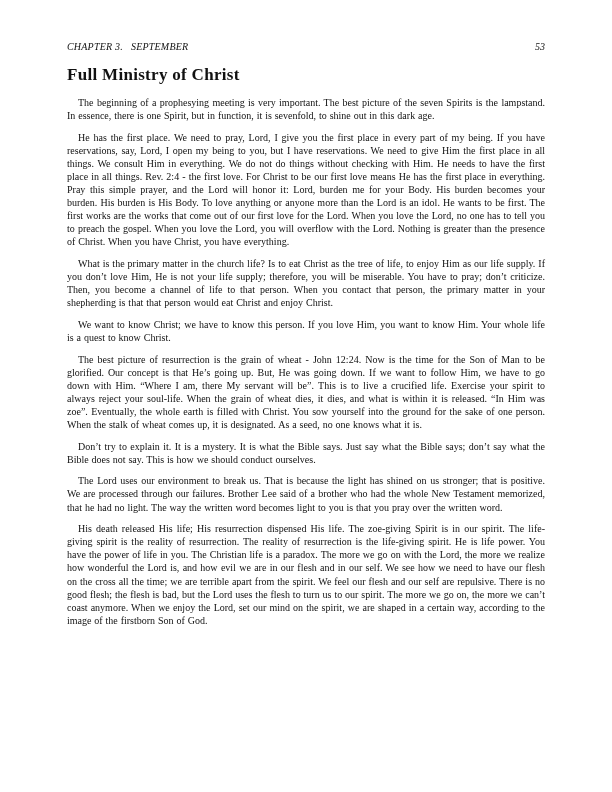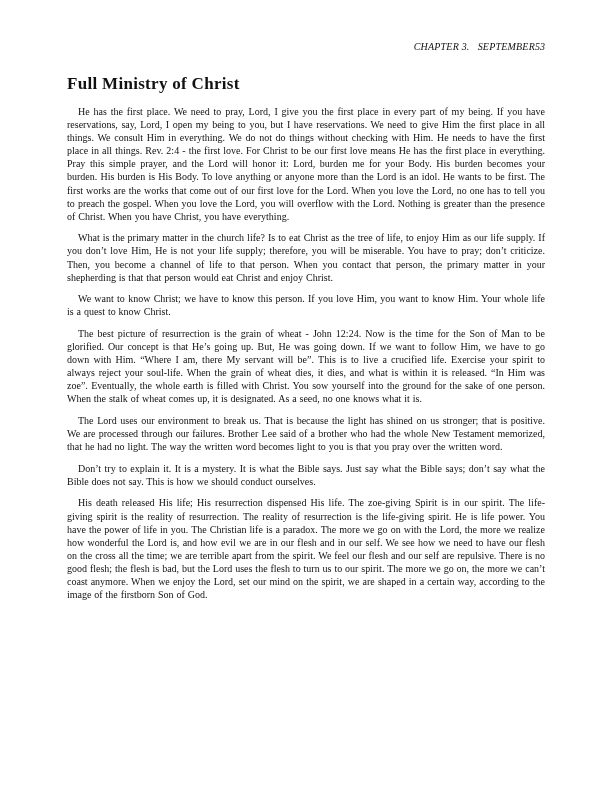--- a/index.html
+++ b/index.html
@@ -13,37 +13,38 @@
     height: 792px;
     background: #ffffff;
     color: #111111;
     font-family: "Liberation Serif", "DejaVu Serif", serif;
     box-sizing: border-box;
     padding: 41px 67px 0 67px;
     overflow: hidden;
   }
   .running-header {
     display: flex;
-    justify-content: flex-end;
+    justify-content: space-between;
     align-items: baseline;
     font-size: 10px;
     margin-bottom: 2px;
+    gap: 46px;
   }
   .running-header .chapter-mark {
     font-style: italic;
     white-space: pre;
     letter-spacing: 0.2px;
   }
   .running-header .page-number {
     font-style: italic;
   }
   .section-title {
     font-size: 17px;
     font-weight: bold;
-    margin: 22px 0 11px 0;
+    margin: 13px 0 11px 0;
     letter-spacing: 0.3px;
   }
   .body-text p {
     font-size: 10px;
     line-height: 13.1px;
     text-align: justify;
     text-indent: 11px;
     margin: 0 0 8.5px 0;
     word-spacing: 0.4px;
   }
@@ -54,22 +55,23 @@
 <div class="page">
 
   <div class="running-header">
     <span class="chapter-mark">CHAPTER 3.   SEPTEMBER</span>
     <span class="page-number">53</span>
   </div>
 
   <div class="section-title">Full Ministry of Christ</div>
 
   <div class="body-text">
+    <p>The beginning of a prophesying meeting is very important.  The best picture of the seven Spirits is the lampstand.  In essence, there is one Spirit, but in function, it is sevenfold, to shine out in this dark age.</p>
     <p>He has the first place.  We need to pray, Lord, I give you the first place in every part of my being.  If you have reservations, say, Lord, I open my being to you, but I have reservations.  We need to give Him the first place in all things.  We consult Him in everything.  We do not do things without checking with Him.  He needs to have the first place in all things.  Rev. 2:4 - the first love.  For Christ to be our first love means He has the first place in everything.  Pray this simple prayer, and the Lord will honor it:  Lord, burden me for your Body.  His burden becomes your burden.  His burden is His Body.  To love anything or anyone more than the Lord is an idol.  He wants to be first.  The first works are the works that come out of our first love for the Lord.  When you love the Lord, no one has to tell you to preach the gospel.  When you love the Lord, you will overflow with the Lord.  Nothing is greater than the presence of Christ.  When you have Christ, you have everything.</p>
     <p>What is the primary matter in the church life?  Is to eat Christ as the tree of life, to enjoy Him as our life supply.  If you don’t love Him, He is not your life supply; therefore, you will be miserable.  You have to pray; don’t criticize.  Then, you become a channel of life to that person.  When you contact that person, the primary matter in your shepherding is that that person would eat Christ and enjoy Christ.</p>
     <p>We want to know Christ; we have to know this person.  If you love Him, you want to know Him.  Your whole life is a quest to know Christ.</p>
     <p>The best picture of resurrection is the grain of wheat - John 12:24.  Now is the time for the Son of Man to be glorified.  Our concept is that He’s going up.  But, He was going down.  If we want to follow Him, we have to go down with Him.  “Where I am, there My servant will be”.  This is to live a crucified life.  Exercise your spirit to always reject your soul-life.  When the grain of wheat dies, it dies, and what is within it is released.  “In Him was zoe”.  Eventually, the whole earth is filled with Christ.  You sow yourself into the ground for the sake of one person.  When the stalk of wheat comes up, it is designated.  As a seed, no one knows what it is.</p>
+    <p>Don’t try to explain it.  It is a mystery.  It is what the Bible says.  Just say what the Bible says; don’t say what the Bible does not say.  This is how we should conduct ourselves.</p>
     <p>The Lord uses our environment to break us.  That is because the light has shined on us stronger; that is positive.  We are processed through our failures.  Brother Lee said of a brother who had the whole New Testament memorized, that he had no light.  The way the written word becomes light to you is that you pray over the written word.</p>
-    <p>Don’t try to explain it.  It is a mystery.  It is what the Bible says.  Just say what the Bible says; don’t say what the Bible does not say.  This is how we should conduct ourselves.</p>
     <p>His death released His life; His resurrection dispensed His life.  The zoe-giving Spirit is in our spirit.  The life-giving spirit is the reality of resurrection.  The reality of resurrection is the life-giving spirit.  He is life power.  You have the power of life in you.  The Christian life is a paradox.  The more we go on with the Lord, the more we realize how wonderful the Lord is, and how evil we are in our flesh and in our self.  We see how we need to have our flesh on the cross all the time; we are terrible apart from the spirit.  We feel our flesh and our self are repulsive.  There is no good flesh; the flesh is bad, but the Lord uses the flesh to turn us to our spirit.  The more we go on, the more we can’t coast anymore.  When we enjoy the Lord, set our mind on the spirit, we are shaped in a certain way, according to the image of the firstborn Son of God.</p>
   </div>
 
 </div>
 
 </body></html>

